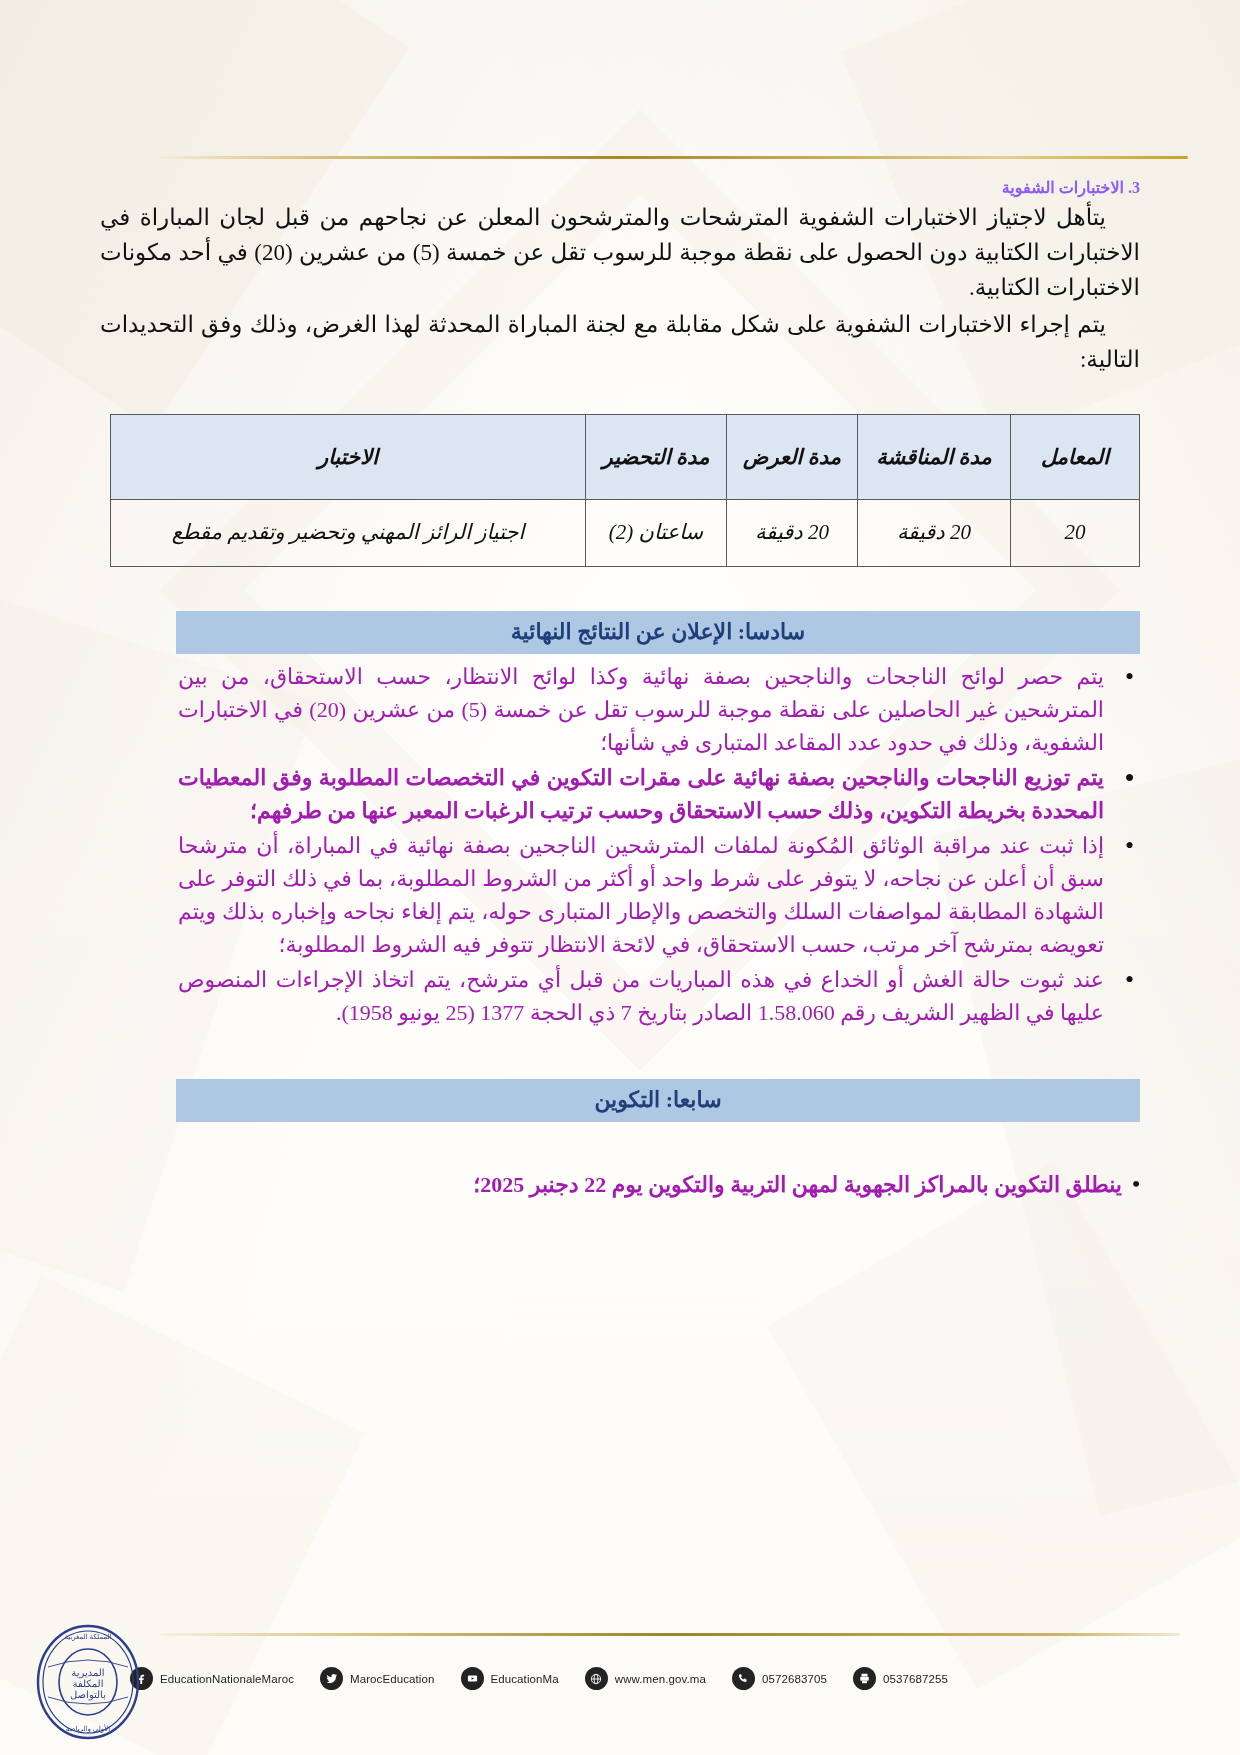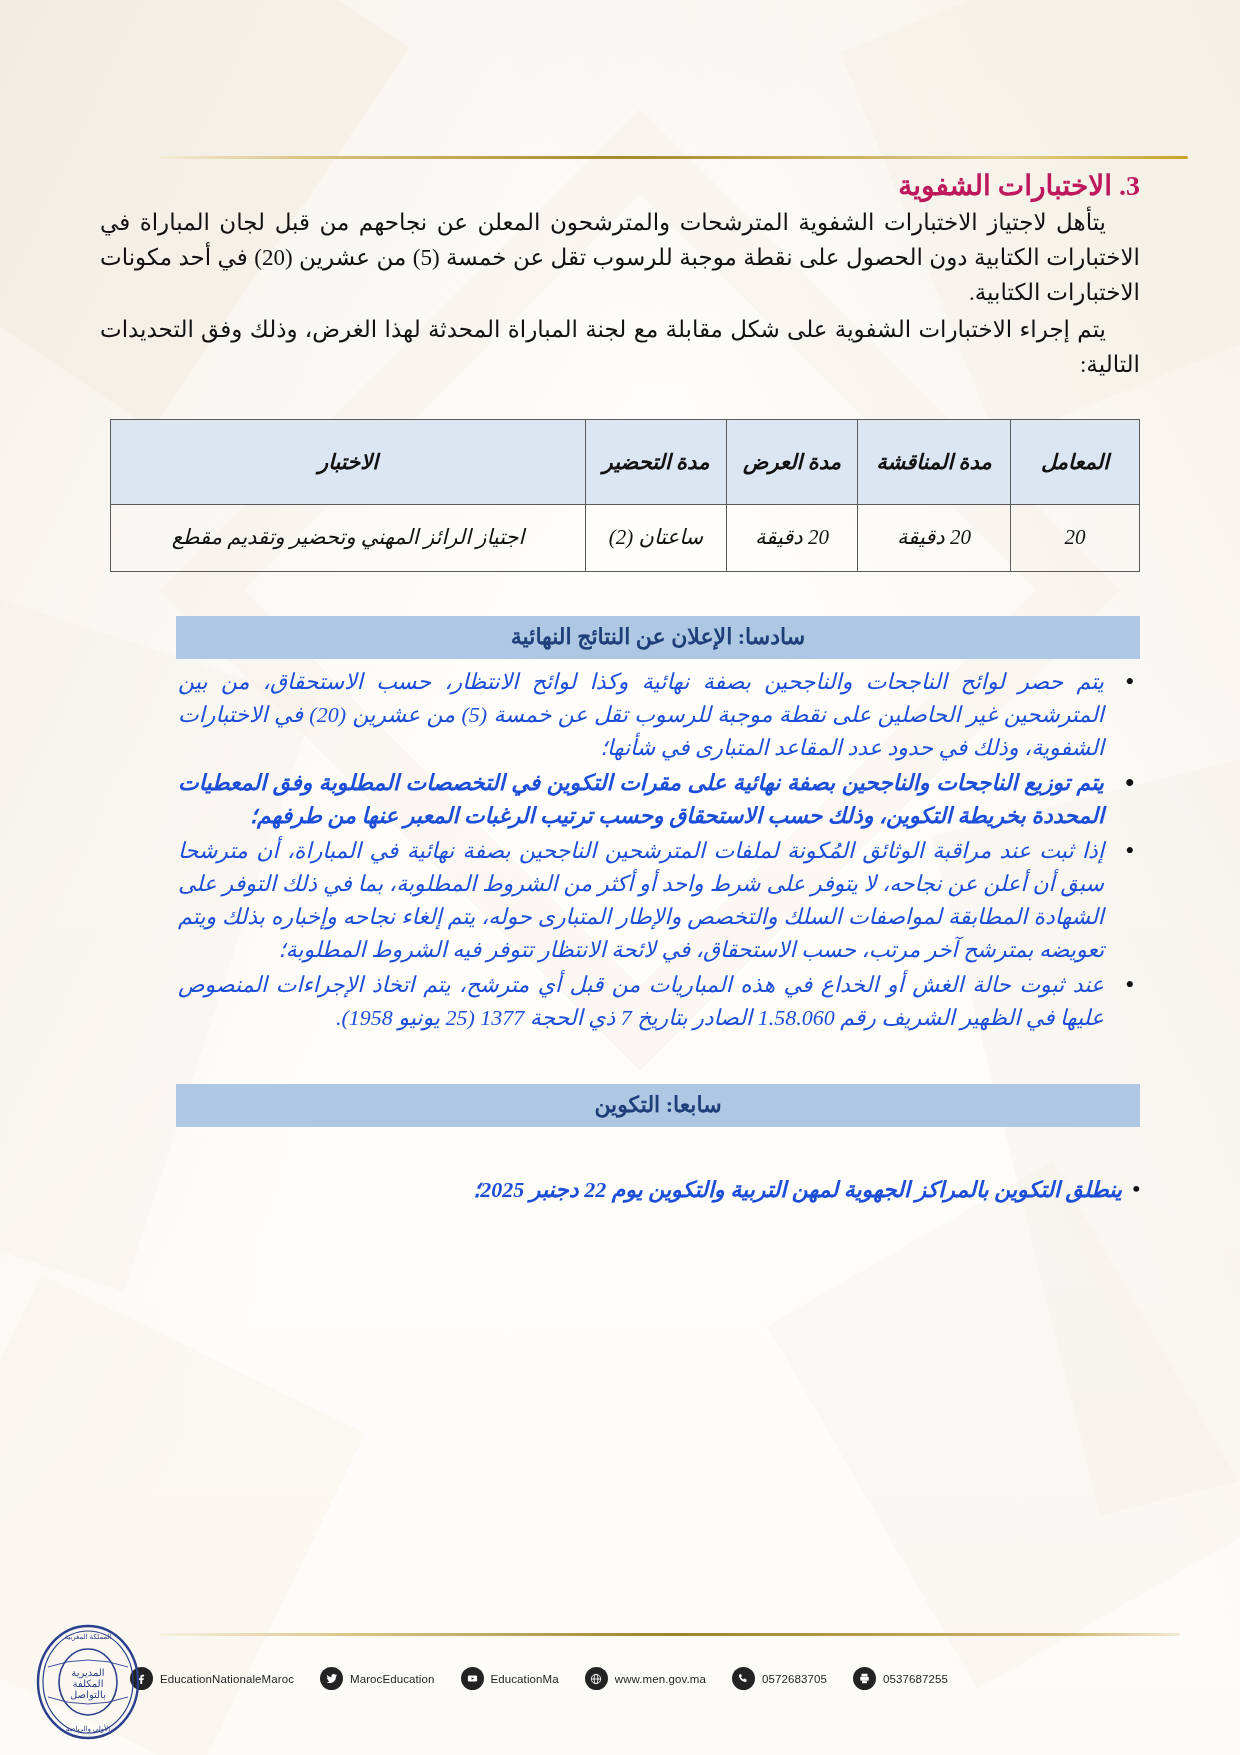--- a/index.html
+++ b/index.html
@@ -90,25 +90,25 @@
   
   .content {
     position: absolute;
     top: 166px;
     left: 100px;
     right: 100px;
     direction: rtl;
   }
 
   .sub-heading {
-    color: #be185d;
+    color: #8b5cf6;
     font-weight: bold;
-    font-size: 28px;
+    font-size: 16px;
     text-align: right;
-    margin: 3px 0 4px 0;
+    margin: 12px 0 4px 0;
     letter-spacing: 0;
   }
 
   p.body-par {
     font-size: 23px;
     line-height: 1.52;
     margin: 0 0 2px 0;
     text-align: justify;
     text-align-last: right;
     color: #111;
@@ -179,22 +179,21 @@
     width: 964px;
   }
   ul.bullets > li {
     position: relative;
     padding-right: 36px;
     margin: 0 0 2px 2px;
     font-size: 22px;
     line-height: 1.5;
     text-align: justify;
     text-align-last: right;
-    color: #1d4ed8;
-    font-style: italic;
+    color: #a21caf;
   }
   ul.bullets > li::before {
     content: "•";
     position: absolute;
     right: 6px;
     top: -2px;
     font-size: 26px;
     line-height: 1.45;
     color: #111;
   }

